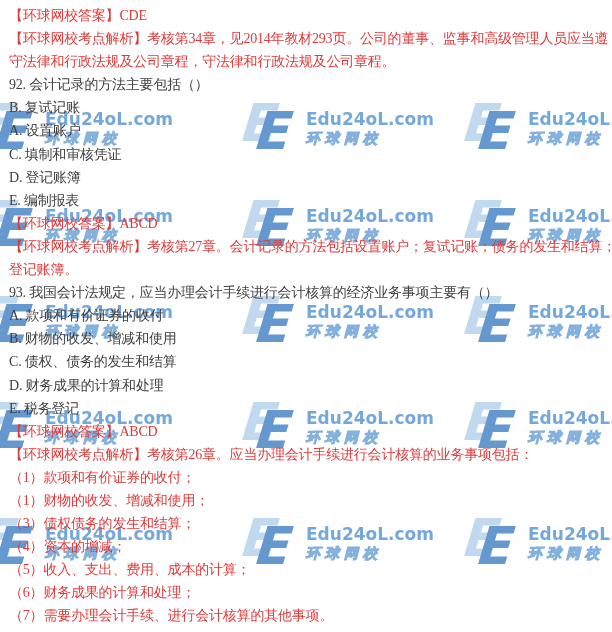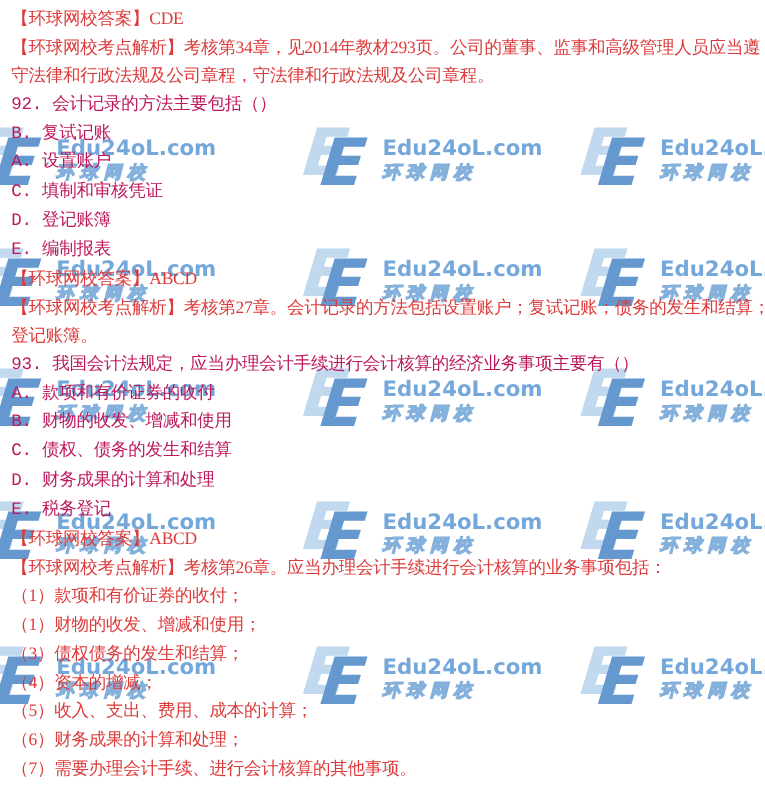--- a/index.html
+++ b/index.html
@@ -74,21 +74,21 @@
     box-sizing: border-box;
   }
   .line {
     height: 23.1px;
     line-height: 23.1px;
     font-size: 14px;
     letter-spacing: -0.2px;
     white-space: pre;
   }
   .line.red   { color: #dd3b3b; }
-  .line.black { color: #be185d; font-family: Liberation Mono, monospace; }
+  .line.black { color: #404040; }
 </style>
 </head>
 <body>
 
 <div class="page">
 
   <div class="watermark-layer" id="watermark-layer">
       <div class="wm" style="left: -18px; top: 102px;">
         <div class="wm-logo">
           <span class="e-back">E</span>

